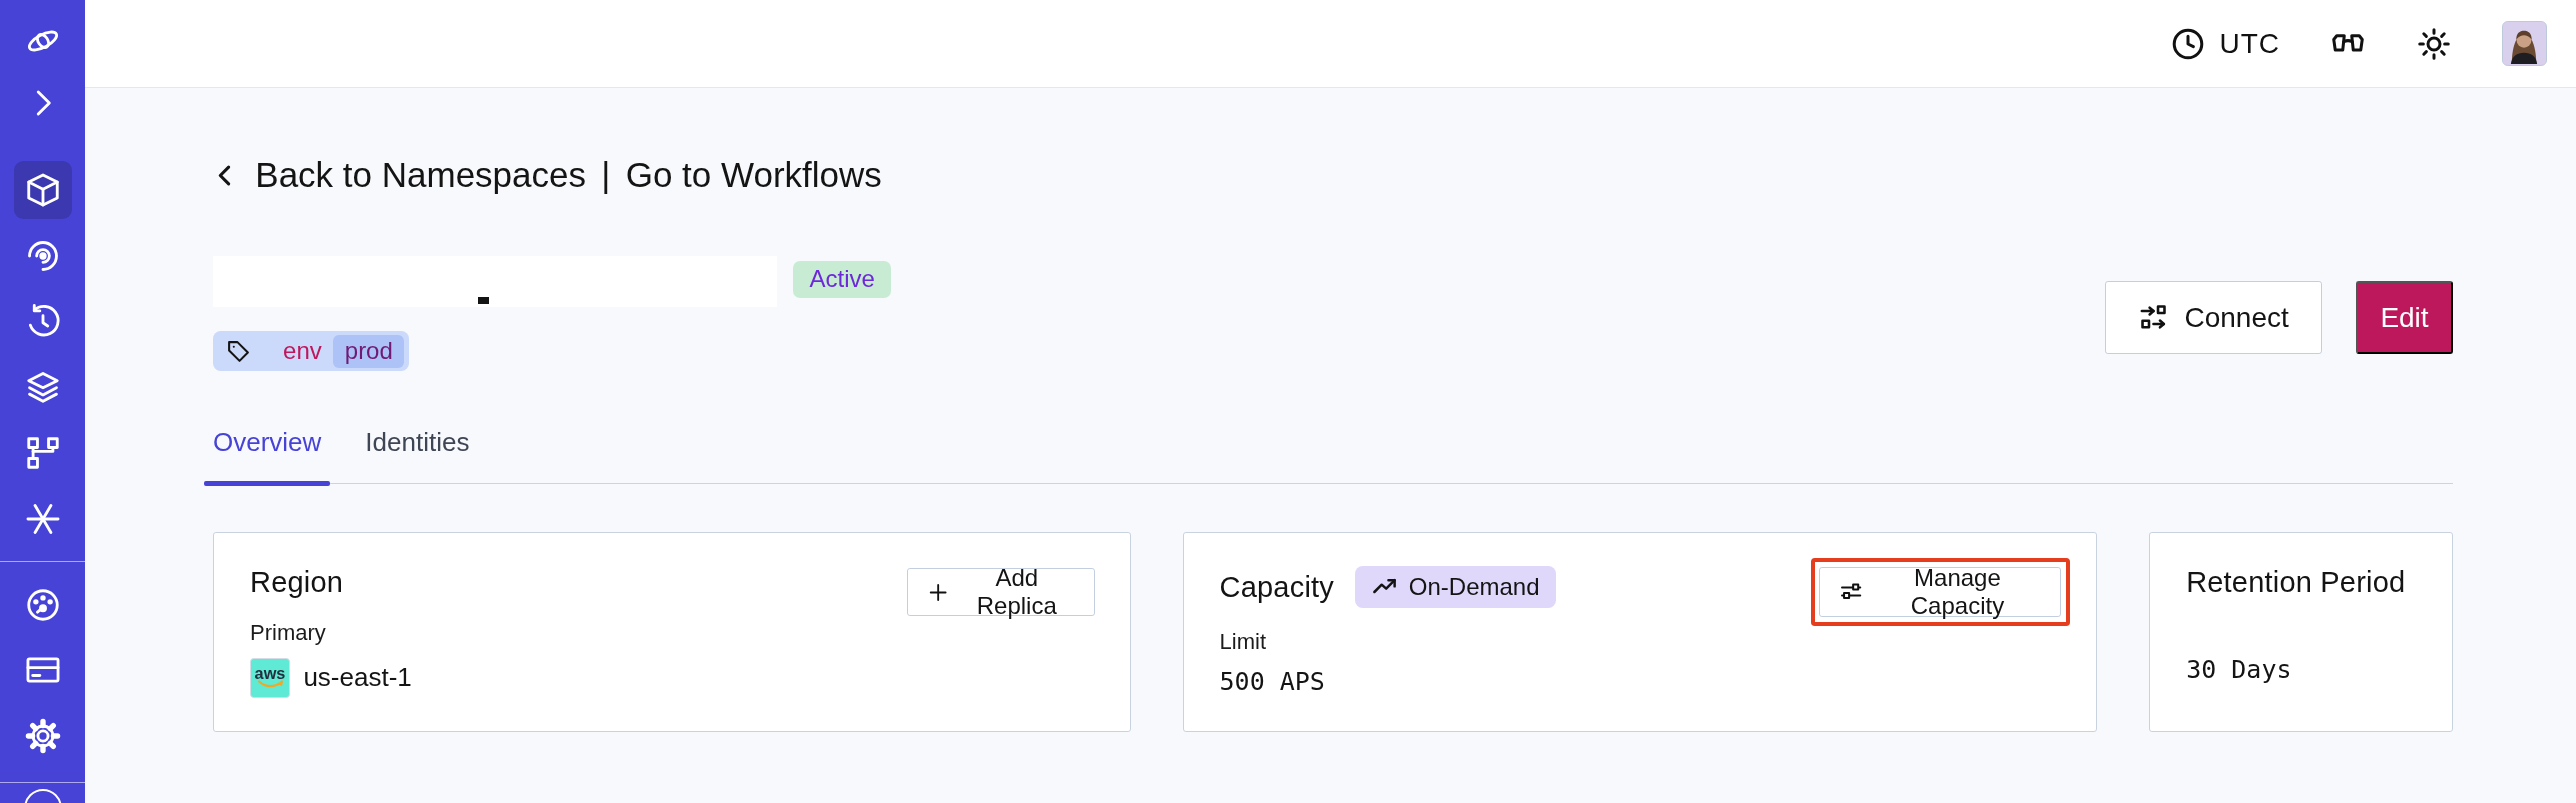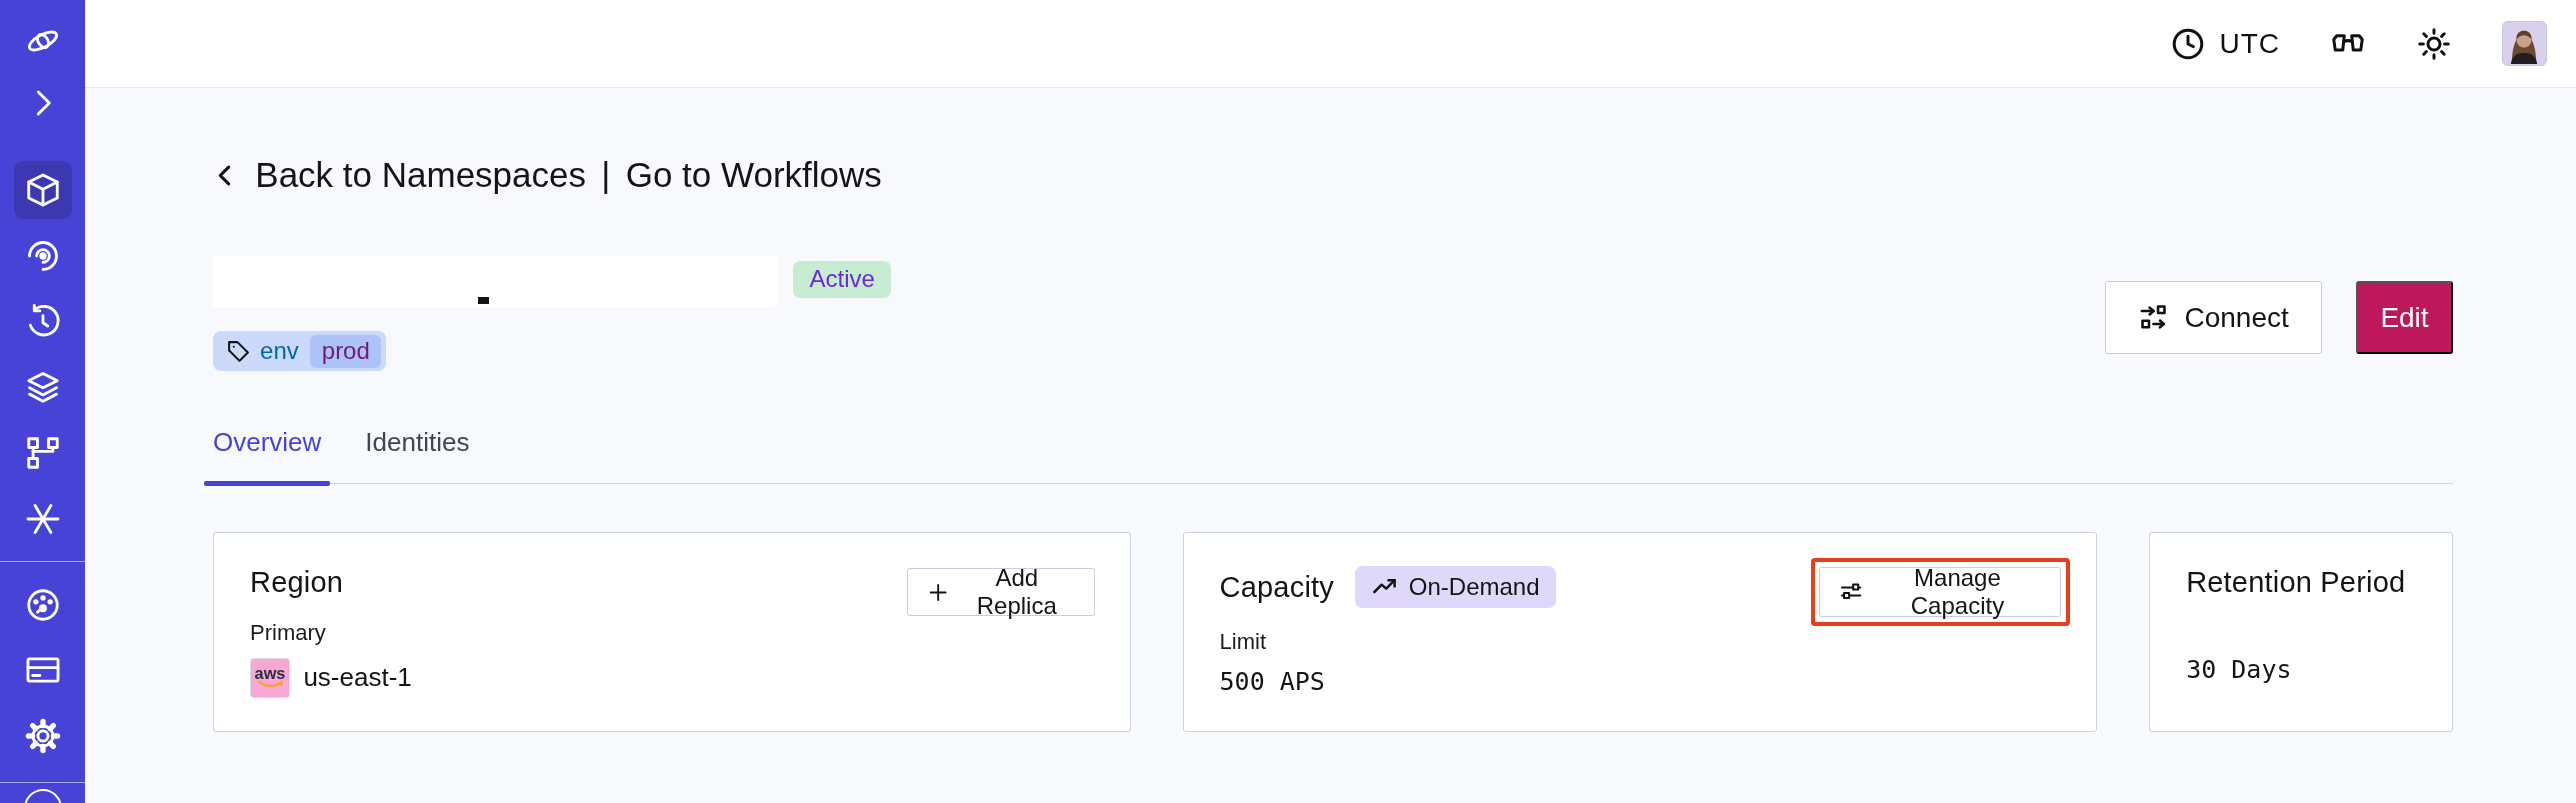--- a/index.html
+++ b/index.html
@@ -39,21 +39,21 @@
   .title-row { margin-top:61px; display:flex; align-items:flex-start; gap:16.3px; height:51px; }
   .title-redacted { position:relative; width:564px; height:51px; background:#FFFFFF; }
   .redact-dot { position:absolute; left:265px; bottom:2.9px; width:10.5px; height:6.7px; background:#141414; }
   .status-badge { margin-top:4.8px; height:37px; padding:0 16.3px; background:#C8ECD3; border-radius:7px;
                   display:flex; align-items:center; font-size:24px; color:#6d28d9; }
 
   .tag-row { margin-top:24px; }
   .env-tag { display:inline-flex; align-items:center; height:40px; background:#CBD9FA; border-radius:7.7px;
              padding:0 4.8px 0 12.5px; gap:9.6px; }
   .env-tag svg { width:25px; height:25px; stroke:#141414; fill:none; stroke-width:2; stroke-linejoin:round; }
-  .env-key { font-size:24px; color:#0369a1; margin-right:1.9px; }
+  .env-key { font-size:24px; color:#be185d; margin-right:1.9px;margin-left:23px; }
   .env-val { height:33px; background:#ADC3F7; border-radius:5.8px; padding:0 11.5px; display:flex; align-items:center;
              font-size:24px; color:#701a75; }
 
   .page-actions { position:absolute; top:281px; right:123px; display:flex; gap:34px; }
   .btn { display:flex; align-items:center; justify-content:center; gap:15.3px; cursor:pointer;
          border-radius:2.9px; font-size:28px; }
   .btn svg { stroke:#111; fill:none; stroke-width:2; stroke-linecap:round; stroke-linejoin:round; }
   .btn-outline { background:#fff; border:1.9px solid #C3CEE0; color:#141414; }
   .btn-connect { width:217px; height:73px; }
   .btn-primary { background:#be185d; color:#fff; width:97px; height:73px; }
@@ -70,21 +70,21 @@
   .card-capacity { width:915px; }
   .card-retention { width:304px; }
   .card-title { font-size:29px; font-weight:500; color:#141414; letter-spacing:0.2px; }
   .card-head { display:flex; align-items:center; gap:21px; }
   .card-label { margin-top:21px; font-size:22px; color:#1c1c1c; }
   .value-row { margin-top:11.5px; display:flex; align-items:center; gap:13.4px; }
   .mono-value { font-family:"DejaVu Sans Mono", monospace; font-size:25px; color:#141414; }
   .sans-value { font-size:26px; color:#141414; }
   .retention-value { margin-top:56px; }
 
-  .aws-badge { width:40px; height:40px; background:#f9a8d4; border:1.4px solid #D6DCE6; border-radius:3.8px;
+  .aws-badge { width:40px; height:40px; background:#5eead4; border:1.4px solid #D6DCE6; border-radius:3.8px;
                display:flex; flex-direction:column; align-items:center; justify-content:center; }
   .aws-text { font-size:16.3px; font-weight:700; color:#232F3E; line-height:14.4px; }
   .aws-smile { width:25px; height:8.6px; }
 
   .card-btn { position:absolute; top:35px; right:35px; height:48px; padding:0 19px; font-size:24px; gap:10px; }
   .btn-add-replica { width:188px; }
   .mc-wrap { position:absolute; top:25px; right:26px; border:4.8px solid #E53E1F; border-radius:3.8px; padding:4.8px; }
   .btn-manage { position:static; width:242px; height:50px; }
 
   .od-badge { display:inline-flex; align-items:center; gap:10.5px; height:42px; background:#DFD8FA; border-radius:7.7px;

